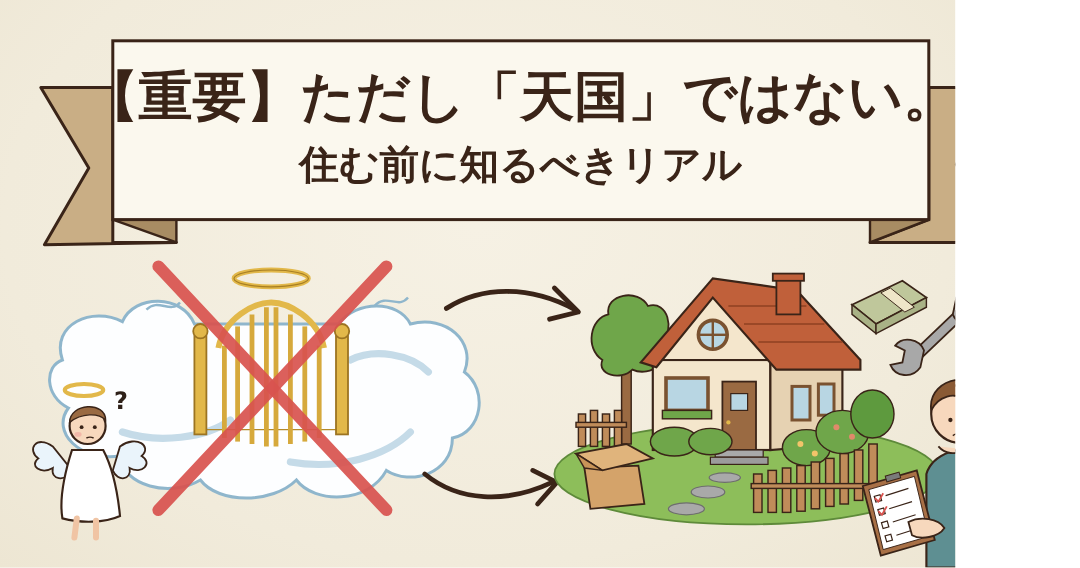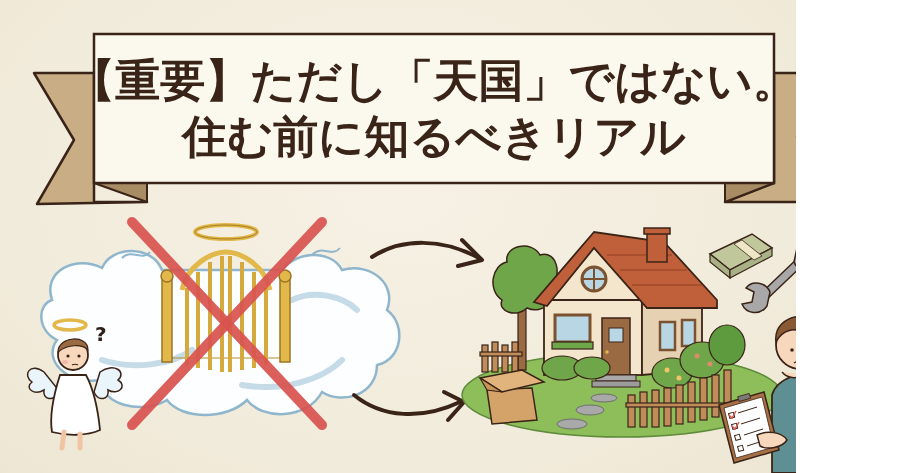--- a/index.html
+++ b/index.html
@@ -10,21 +10,21 @@
     overflow: hidden;
   }
   svg.scene { position: absolute; left: -18px; top: 0; width: 900px; height: 473px; }
   .banner-text {
     position: absolute; left: 112px; top: 34px; width: 680px; height: 149px;
     display: flex; flex-direction: column; align-items: center; justify-content: center;
     font-family: "DejaVu Sans", sans-serif; font-weight: bold; color: #3a2418;
     letter-spacing: 0px;
   }
   .banner-text .line1 { font-size: 45px; line-height: 56px; white-space: nowrap; }
-  .banner-text .line2 { font-size: 45px; line-height: 56px; white-space: nowrap; }
+  .banner-text .line2 { font-size: 33px; line-height: 56px; white-space: nowrap; }
   .qmark {
     position: absolute; left: 113px; top: 322px;
     font-family: "DejaVu Sans", sans-serif; font-weight: bold; font-size: 20px; color: #2e2018;
   }
 </style>
 </head>
 <body>
 
 <div class="page">
   <svg class="scene" viewBox="0 0 900 473" xmlns="http://www.w3.org/2000/svg">

